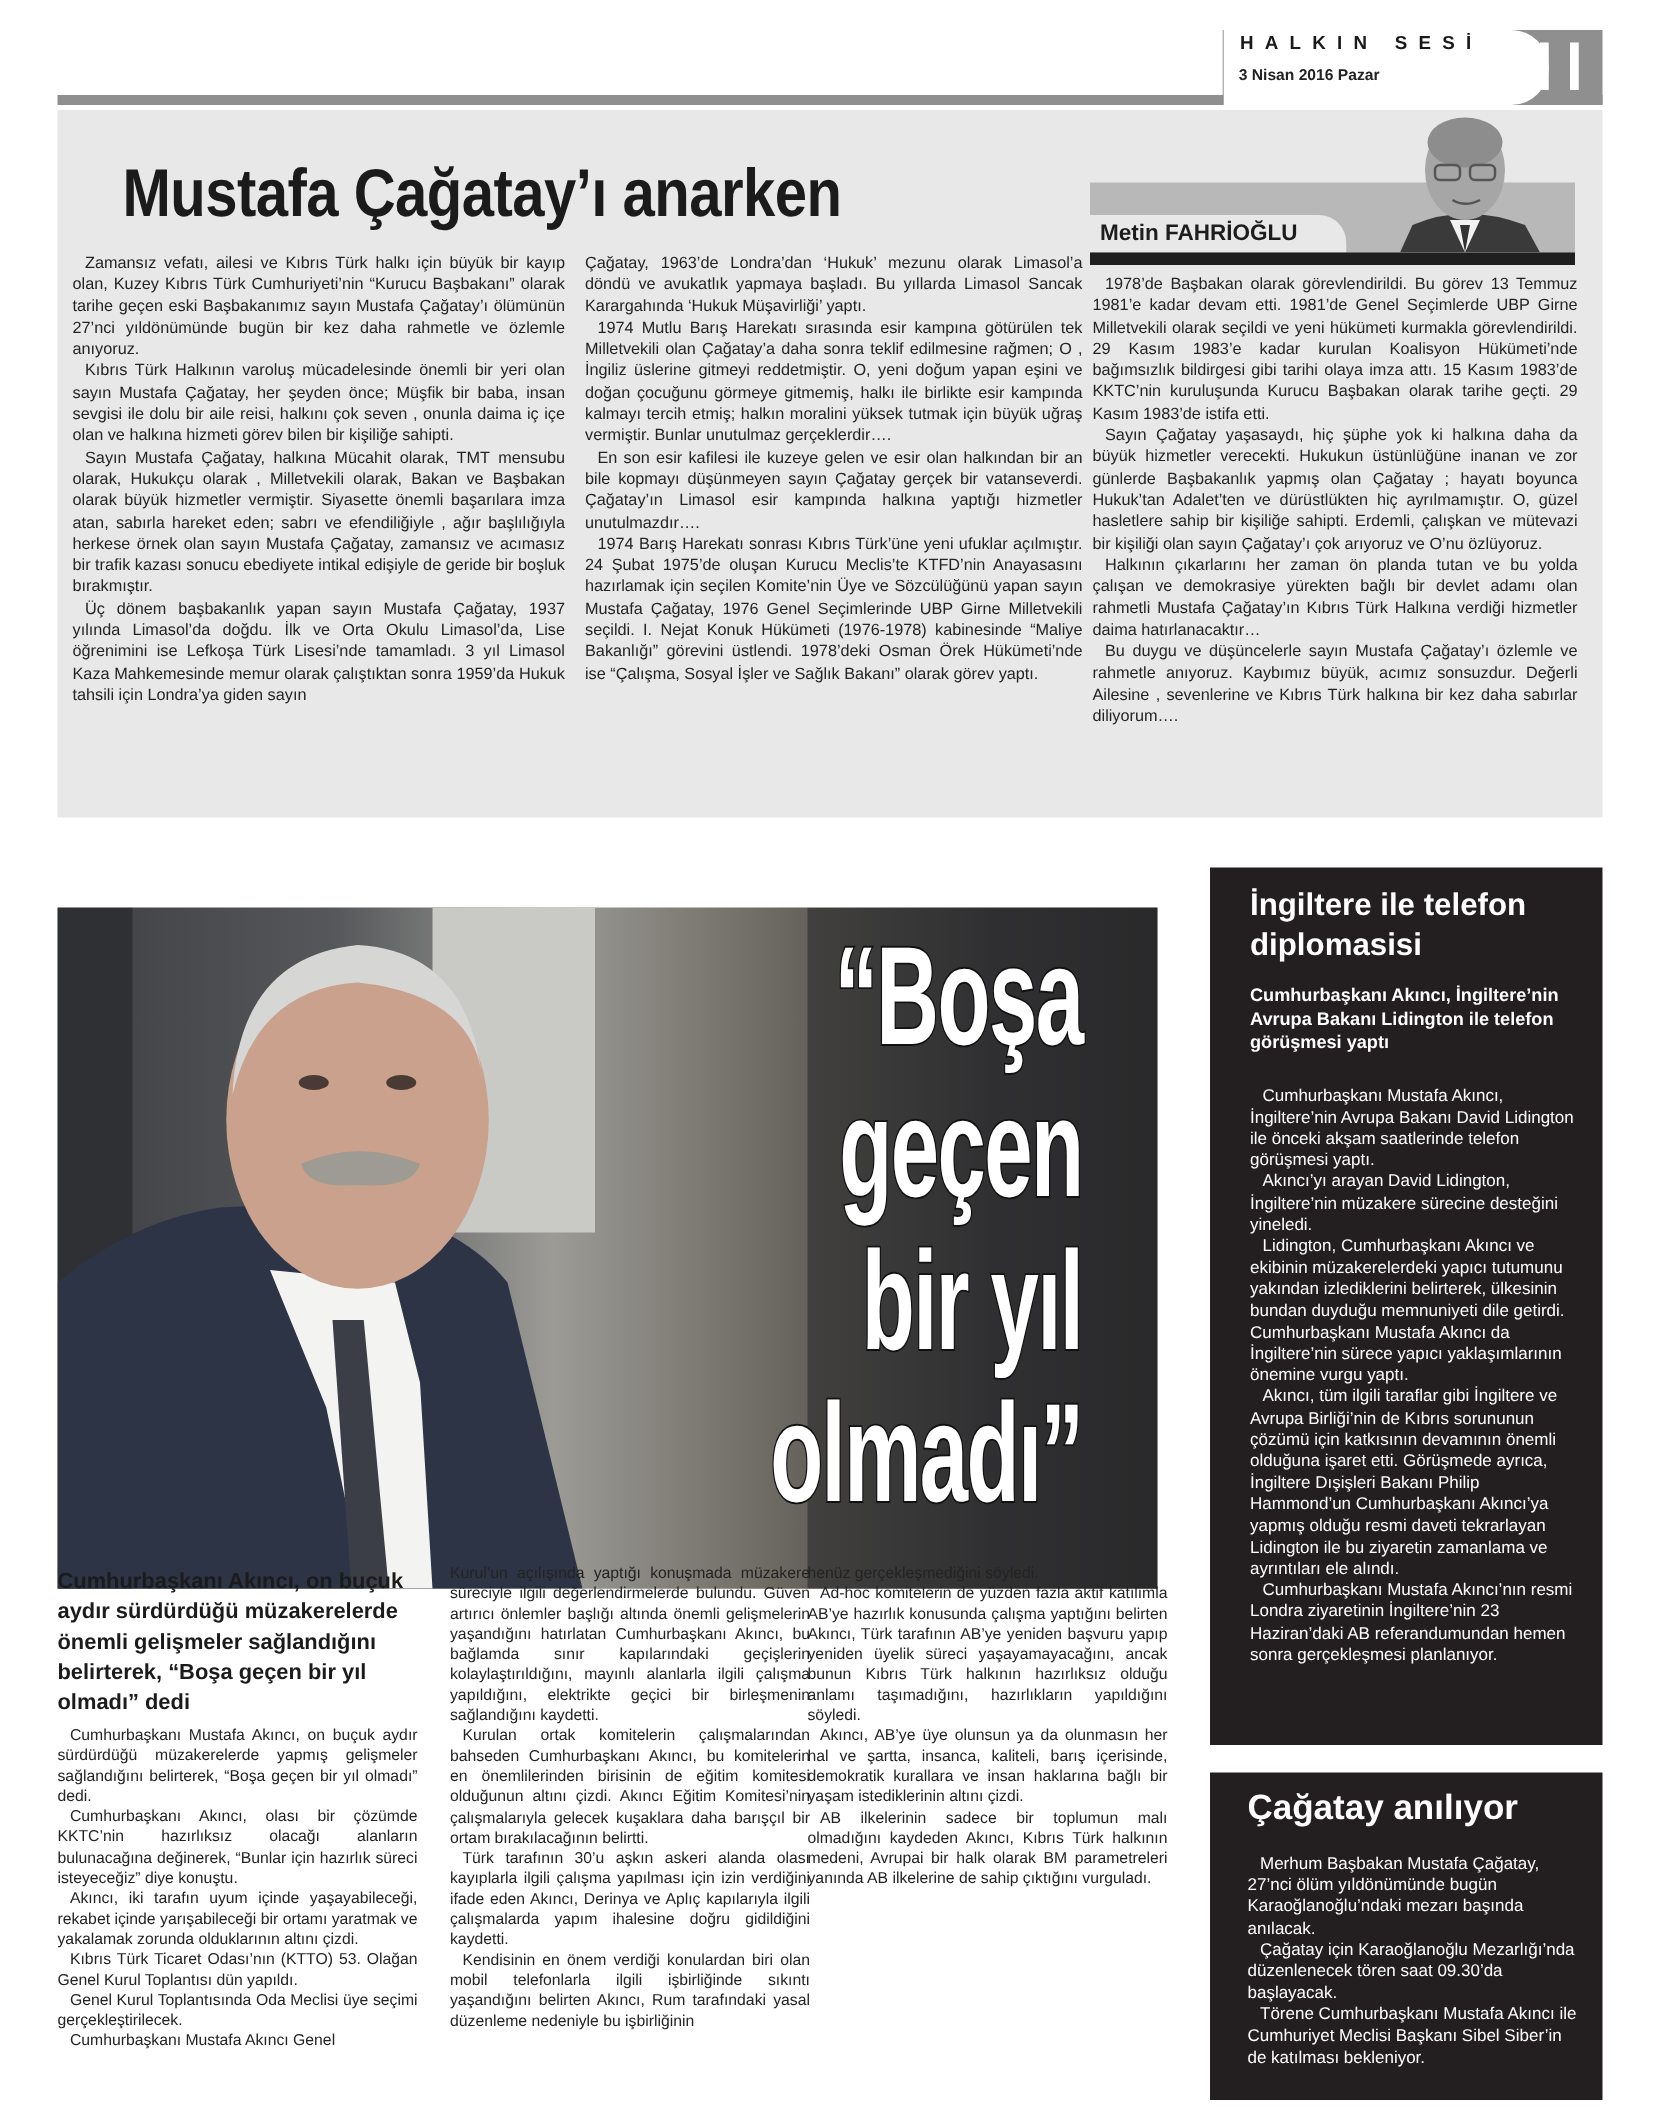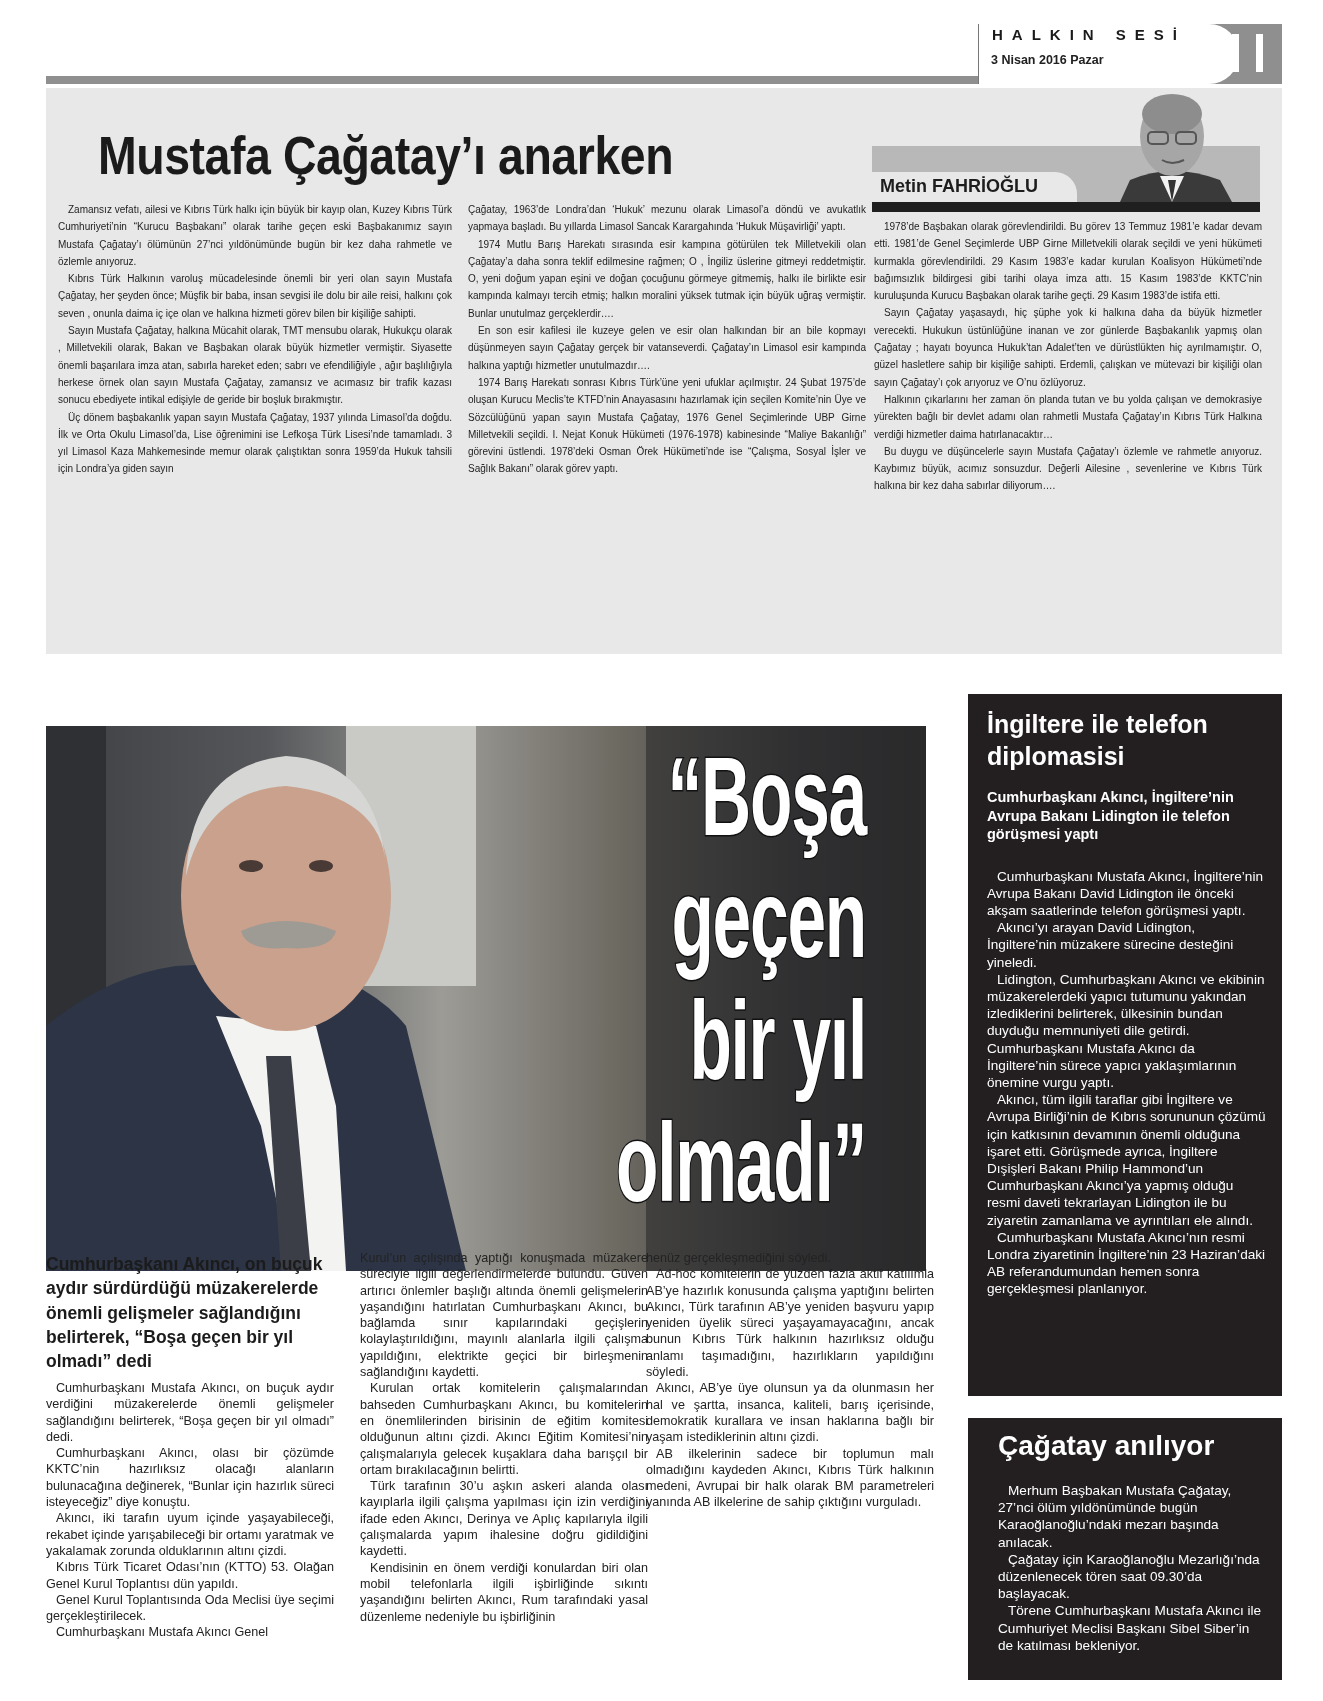--- a/index.html
+++ b/index.html
@@ -29,21 +29,21 @@
 
   
   .top-article {
     position: absolute; left: 46px; top: 88px; width: 1236px; height: 566px; background: #e8e8e8;
   }
   .top-title {
     position: absolute; left: 98px; top: 124px; font-size: 54px; font-weight: bold; color: #1b1b1b;
     font-family: "Liberation Sans", sans-serif; transform: scaleX(0.86); transform-origin: left top; letter-spacing: -0.5px;
   }
   .col {
-    position: absolute; font-size: 10px; line-height: 17.3px; text-align: justify; color: #232323;
+    position: absolute; font-size: 13px; line-height: 17.3px; text-align: justify; color: #232323;
   }
   .col p { margin: 0; text-indent: 10px; }
   .byline-box {
     position: absolute; left: 872px; top: 146px; width: 388px; height: 64px; background: #b8b8b8;
   }
   .byline-name-bg {
     position: absolute; left: 872px; top: 172px; width: 205px; height: 30px; background: #e8e8e8;
     border-top-right-radius: 22px;
   }
   .byline-name {
@@ -150,41 +150,41 @@
     <div>“Boşa</div>
     <div>geçen</div>
     <div>bir yıl</div>
     <div>olmadı”</div>
   </div>
 </div>
 
 <div class="sub-headline">Cumhurbaşkanı Akıncı, on buçuk aydır sürdürdüğü müzakerelerde önemli gelişmeler sağlandığını belirterek, “Boşa geçen bir yıl olmadı” dedi</div>
 
 <div class="col" style="left:46px; top:1380px; width:288px; font-size:12.6px; line-height:16.3px;">
-  <p>Cumhurbaşkanı Mustafa Akıncı, on buçuk aydır verdiğini müzakerelerde önemli gelişmeler sağlandığını belirterek, “Boşa geçen bir yıl olmadı” dedi.</p>
+  <p>Cumhurbaşkanı Mustafa Akıncı, on buçuk aydır sürdürdüğü müzakerelerde yapmış gelişmeler sağlandığını belirterek, “Boşa geçen bir yıl olmadı” dedi.</p>
   <p>Cumhurbaşkanı Akıncı, olası bir çözümde KKTC’nin hazırlıksız olacağı alanların bulunacağına değinerek, “Bunlar için hazırlık süreci isteyeceğiz” diye konuştu.</p>
   <p>Akıncı, iki tarafın uyum içinde yaşayabileceği, rekabet içinde yarışabileceği bir ortamı yaratmak ve yakalamak zorunda olduklarının altını çizdi.</p>
   <p>Kıbrıs Türk Ticaret Odası’nın (KTTO) 53. Olağan Genel Kurul Toplantısı dün yapıldı.</p>
   <p>Genel Kurul Toplantısında Oda Meclisi üye seçimi gerçekleştirilecek.</p>
   <p>Cumhurbaşkanı Mustafa Akıncı Genel</p>
 </div>
 <div class="col" style="left:360px; top:1250px; width:288px; font-size:12.6px; line-height:16.3px;">
   <p style="text-indent:0;">Kurul’un açılışında yaptığı konuşmada müzakere süreciyle ilgili değerlendirmelerde bulundu. Güven artırıcı önlemler başlığı altında önemli gelişmelerin yaşandığını hatırlatan Cumhurbaşkanı Akıncı, bu bağlamda sınır kapılarındaki geçişlerin kolaylaştırıldığını, mayınlı alanlarla ilgili çalışma yapıldığını, elektrikte geçici bir birleşmenin sağlandığını kaydetti.</p>
   <p>Kurulan ortak komitelerin çalışmalarından bahseden Cumhurbaşkanı Akıncı, bu komitelerin en önemlilerinden birisinin de eğitim komitesi olduğunun altını çizdi. Akıncı Eğitim Komitesi’nin çalışmalarıyla gelecek kuşaklara daha barışçıl bir ortam bırakılacağının belirtti.</p>
   <p>Türk tarafının 30’u aşkın askeri alanda olası kayıplarla ilgili çalışma yapılması için izin verdiğini ifade eden Akıncı, Derinya ve Aplıç kapılarıyla ilgili çalışmalarda yapım ihalesine doğru gidildiğini kaydetti.</p>
   <p>Kendisinin en önem verdiği konulardan biri olan mobil telefonlarla ilgili işbirliğinde sıkıntı yaşandığını belirten Akıncı, Rum tarafındaki yasal düzenleme nedeniyle bu işbirliğinin</p>
 </div>
 <div class="col" style="left:646px; top:1250px; width:288px; font-size:12.6px; line-height:16.3px;">
   <p style="text-indent:0;">henüz gerçekleşmediğini söyledi.</p>
   <p>Ad-hoc komitelerin de yüzden fazla aktif katılımla AB’ye hazırlık konusunda çalışma yaptığını belirten Akıncı, Türk tarafının AB’ye yeniden başvuru yapıp yeniden üyelik süreci yaşayamayacağını, ancak bunun Kıbrıs Türk halkının hazırlıksız olduğu anlamı taşımadığını, hazırlıkların yapıldığını söyledi.</p>
   <p>Akıncı, AB’ye üye olunsun ya da olunmasın her hal ve şartta, insanca, kaliteli, barış içerisinde, demokratik kurallara ve insan haklarına bağlı bir yaşam istediklerinin altını çizdi.</p>
   <p>AB ilkelerinin sadece bir toplumun malı olmadığını kaydeden Akıncı, Kıbrıs Türk halkının medeni, Avrupai bir halk olarak BM parametreleri yanında AB ilkelerine de sahip çıktığını vurguladı.</p>
 </div>
 
-<div class="side-box" style="top:694px; height:702px; padding:14px 16px 0 19px; box-sizing:border-box;">
+<div class="side-box" style="top:694px; height:702px; padding:14px 16px 0 32px; box-sizing:border-box;">
   <h2 class="side-title">İngiltere ile telefon diplomasisi</h2>
   <div class="side-sub">Cumhurbaşkanı Akıncı, İngiltere’nin Avrupa Bakanı Lidington ile telefon görüşmesi yaptı</div>
   <div class="side-body">
     <p>Cumhurbaşkanı Mustafa Akıncı, İngiltere’nin Avrupa Bakanı David Lidington ile önceki akşam saatlerinde telefon görüşmesi yaptı.</p>
     <p>Akıncı’yı arayan David Lidington, İngiltere’nin müzakere sürecine desteğini yineledi.</p>
     <p>Lidington, Cumhurbaşkanı Akıncı ve ekibinin müzakerelerdeki yapıcı tutumunu yakından izlediklerini belirterek, ülkesinin bundan duyduğu memnuniyeti dile getirdi. Cumhurbaşkanı Mustafa Akıncı da İngiltere’nin sürece yapıcı yaklaşımlarının önemine vurgu yaptı.</p>
     <p>Akıncı, tüm ilgili taraflar gibi İngiltere ve Avrupa Birliği’nin de Kıbrıs sorununun çözümü için katkısının devamının önemli olduğuna işaret etti. Görüşmede ayrıca, İngiltere Dışişleri Bakanı Philip Hammond’un Cumhurbaşkanı Akıncı’ya yapmış olduğu resmi daveti tekrarlayan Lidington ile bu ziyaretin zamanlama ve ayrıntıları ele alındı.</p>
     <p>Cumhurbaşkanı Mustafa Akıncı’nın resmi Londra ziyaretinin İngiltere’nin 23 Haziran’daki AB referandumundan hemen sonra gerçekleşmesi planlanıyor.</p>
   </div>
 </div>

